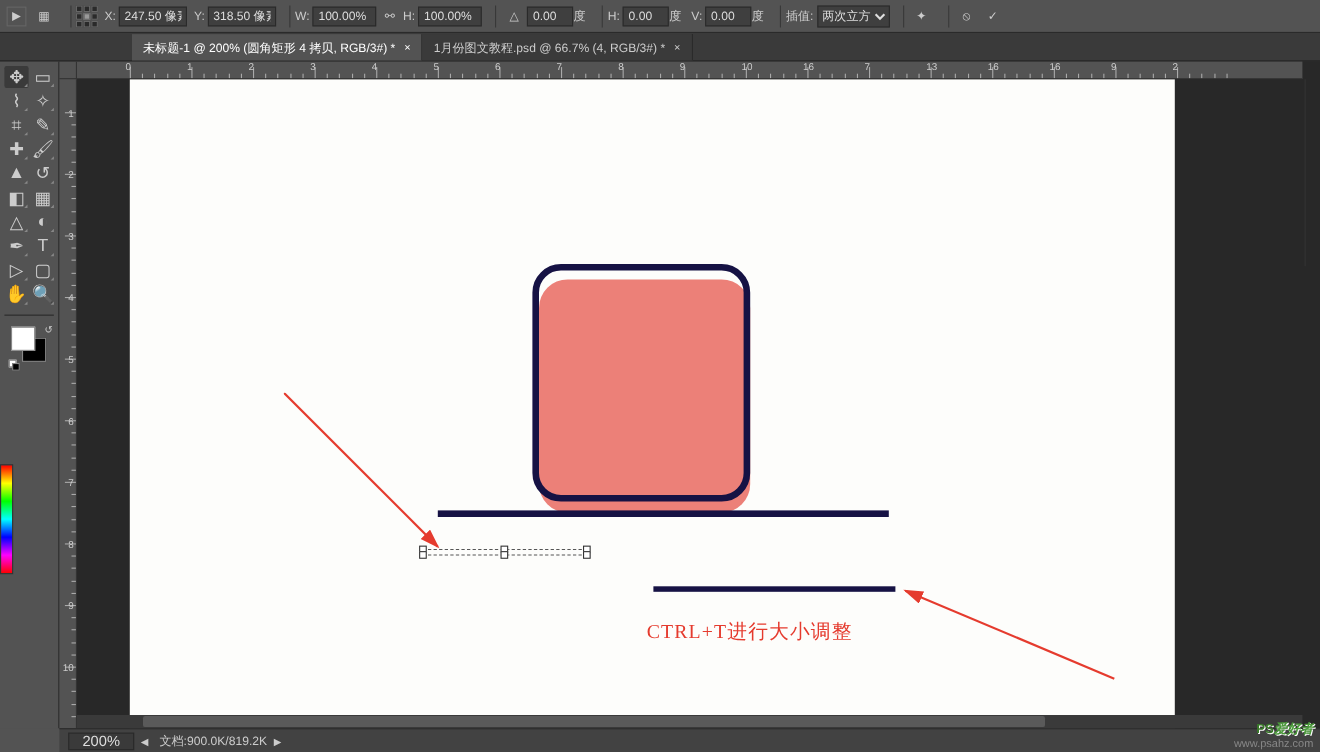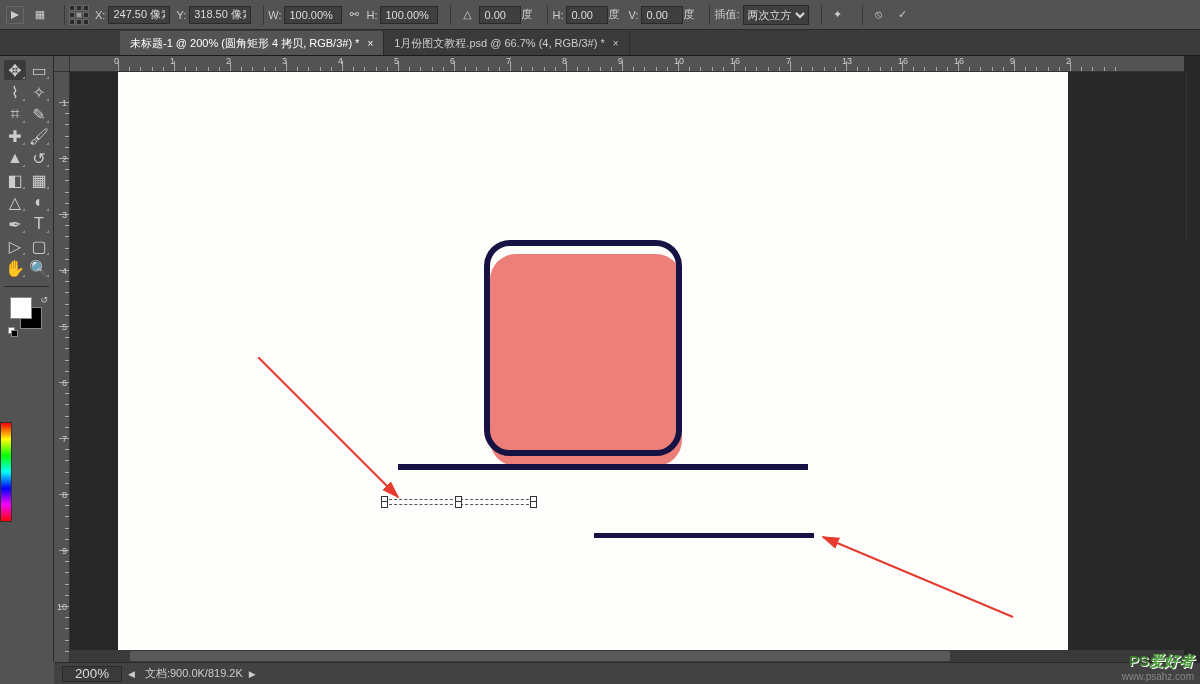--- a/index.html
+++ b/index.html
@@ -84,21 +84,21 @@
 
 .status-bar { position: absolute; left: 54px; right: 0; bottom: 0; height: 22px; background: #424242; border-top: 1px solid #2a2a2a; display: flex; align-items: center; font-size: 11px; color: #ccc; padding: 0 8px; }
 .status-bar .zoom { width: 60px; background: #3a3a3a; border: 1px solid #2a2a2a; color: #ddd; height: 16px; text-align: center; }
 .status-bar .arrow { margin: 0 6px; font-size: 9px; }
 .status-bar .doc { margin-left: 4px; }
 .scrollbar-h { position:absolute; bottom:22px; left:70px; right:16px; height:12px; background:#3a3a3a; }
 .scrollbar-h .thumb { position:absolute; left:60px; width:820px; top:1px; bottom:1px; background:#5a5a5a; border-radius:2px;}
 
 
 .watermark { position: absolute; right: 6px; bottom: 2px; text-align: right; }
-.watermark .line1 { font-size: 15px; font-style: italic; color: #4a9a3a; font-weight: bold; text-shadow: 1px 1px 0 #fff; }
+.watermark .line1 { font-size: 12px; font-style: italic; color: #4a9a3a; font-weight: bold; text-shadow: 1px 1px 0 #fff; }
 .watermark .line1 .ps { font-style: normal; font-weight: bold; color: #3a7a2a; }
 .watermark .line2 { font-size: 10px; color: #888; }
 </style>
 </head>
 <body>
 
 <div class="options-bar">
   <div class="seg">
     <div class="tri-btn">
         <svg viewBox="0 0 10 10">
@@ -410,20 +410,21 @@
             <line x1="0" y1="0" x2="140" y2="140" stroke="#e53b2e" stroke-width="2" marker-end="url(#ah1)"></line>
           </svg>
           <svg class="arrow2" width="200" height="90">
             <defs>
                 <marker id="ah2" markerWidth="10" markerHeight="10" refX="8" refY="3" orient="auto">
                   <path d="M0,0 L9,3 L0,6 Z" fill="#e53b2e"></path>
                 </marker>
               </defs>
             <line x1="195" y1="85" x2="5" y2="5" stroke="#e53b2e" stroke-width="2" marker-end="url(#ah2)"></line>
           </svg>
+          <div class="annot">CTRL+T进行大小调整</div>
         </div>
       </div>
     </div>
   </div>
 </div>
 
 <div class="scrollbar-h">
     <div class="thumb"></div>
   </div>
 

